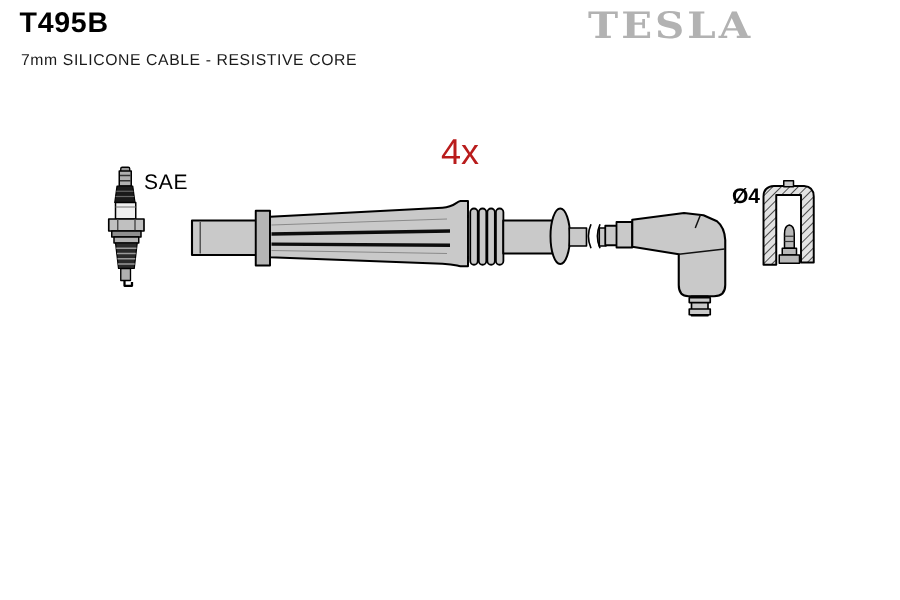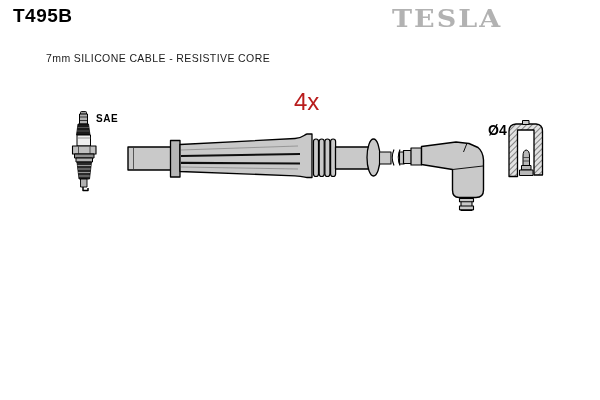--- a/index.html
+++ b/index.html
@@ -5,32 +5,32 @@
   html,body{margin:0;padding:0;}
   body{
     width:600px;height:400px;background:#ffffff;overflow:hidden;position:relative;
     font-family:"Liberation Sans", sans-serif;color:#000;
   }
   .abs{position:absolute;}
   #part-number{
     left:13px;top:5px;font-size:19px;font-weight:bold;letter-spacing:0.5px;
   }
   #subtitle{
-    left:14px;top:52px;font-size:10.5px;letter-spacing:0.4px;color:#1a1a1a;margin-left:32px;
+    left:14px;top:34px;font-size:10.5px;letter-spacing:0.4px;color:#1a1a1a;
   }
   #brand-logo{
     left:392px;top:4px;font-family:"DejaVu Serif", serif;font-weight:bold;
     font-size:27px;letter-spacing:2px;color:#b2b2b2;transform:scaleY(0.9);
     transform-origin:top left;
   }
   #quantity-label{
     left:294px;top:88px;font-size:24px;color:#b91c1c;
   }
   #sae-label{
-    left:96px;top:113px;font-size:10px;font-weight:bold;letter-spacing:0.5px;
+    left:96px;top:113px;font-size:14px;font-weight:normal;letter-spacing:0.5px;
   }
   #cap-diameter-label{
     left:488px;top:122px;font-size:14px;font-weight:bold;
   }
   svg{position:absolute;left:0;top:0;}
 </style>
 </head>
 <body>
 
 <div class="abs" id="part-number">T495B</div>

